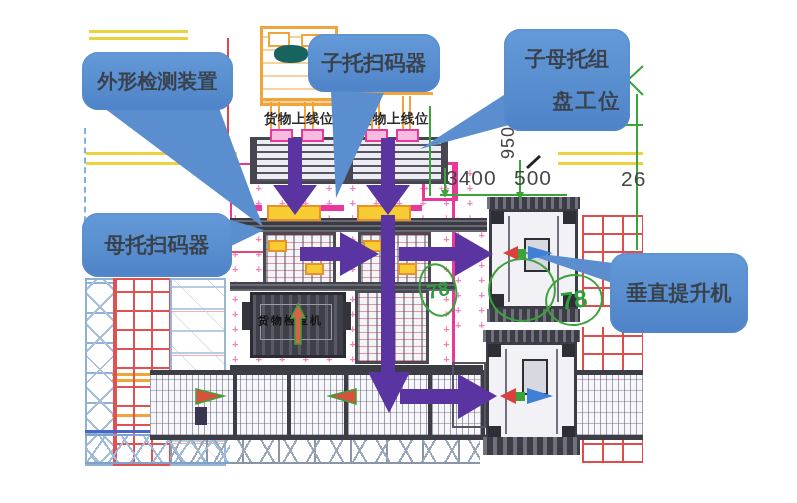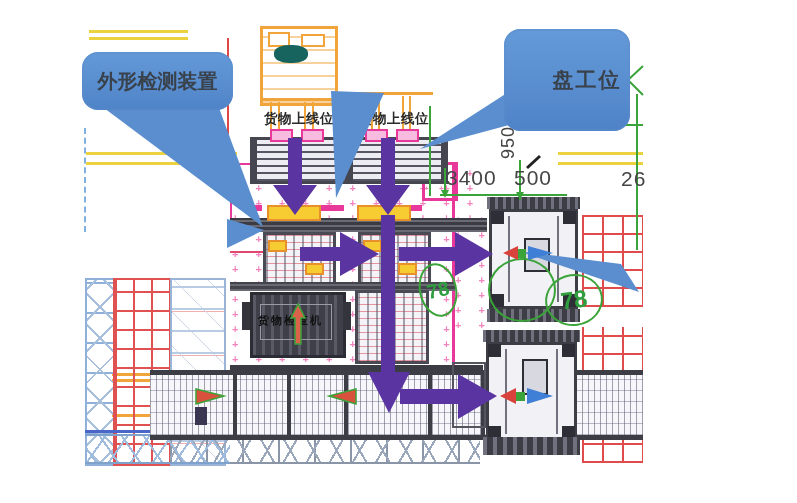--- a/index.html
+++ b/index.html
@@ -315,17 +315,27 @@
 
     <polyline points="643,66 628,80 643,95" fill="none" stroke="#3aa339" stroke-width="2"></polyline>
     <polygon points="441,190 449,190 445,198" fill="#3aa339"></polygon>
     <polygon points="516,192 524,192 520,200" fill="#3aa339"></polygon>
     <line x1="527" y1="168" x2="540" y2="156" stroke="#222" stroke-width="3"></line>
   </svg>
 
   <div class="callout" style="left:82px;top:52px;width:151px;height:58px;font-size:20px;">
     <span>外形检测装置</span>
   </div>
+  <div class="callout" style="left:308px;top:34px;width:132px;height:58px;font-size:21px;">
+    <span>子托扫码器</span>
+  </div>
   <div class="callout" style="left:504px;top:29px;width:126px;height:102px;font-size:21px;gap:14px;">
+    <span>子母托组</span>
     <span style="letter-spacing:2px;margin-left:40px;">盘工位</span>
   </div>
+  <div class="callout" style="left:82px;top:213px;width:150px;height:64px;font-size:21px;">
+    <span>母托扫码器</span>
+  </div>
+  <div class="callout" style="left:610px;top:253px;width:138px;height:80px;font-size:21px;">
+    <span>垂直提升机</span>
+  </div>
 
 </div>
 
 </body></html>

